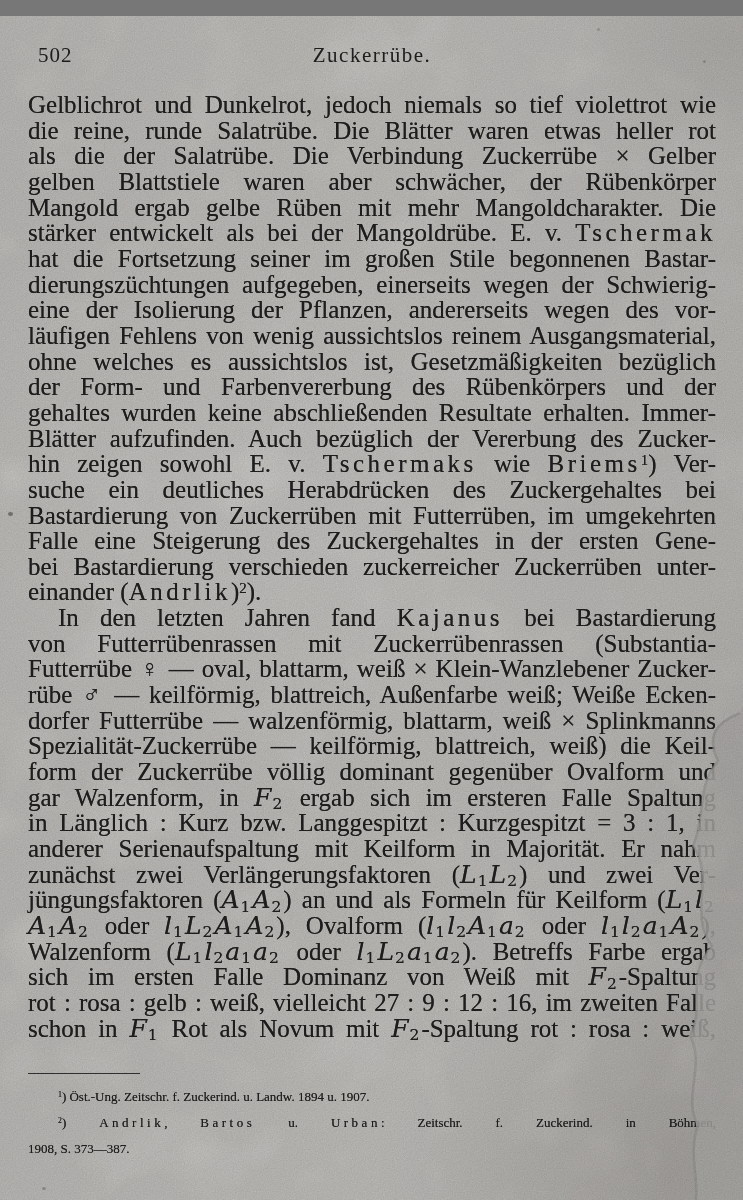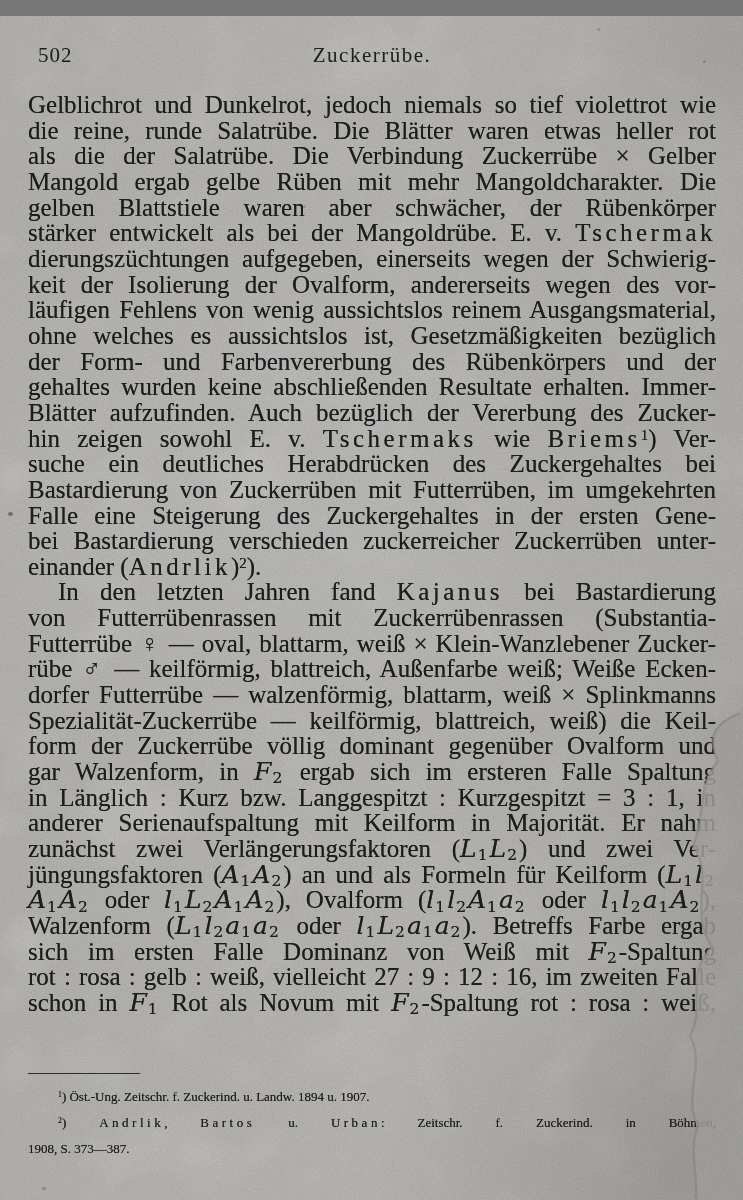--- a/index.html
+++ b/index.html
@@ -48,25 +48,26 @@
 
   <div class="hdr">
     <span class="pagenum">502</span>
     <span class="title">Zuckerrübe.</span>
   </div>
 
   <div class="textblock" id="body-lines">
       <div class="tl">Gelblichrot und Dunkelrot, jedoch niemals so tief violettrot wie</div>
       <div class="tl">die reine, runde Salatrübe. Die Blätter waren etwas heller rot</div>
       <div class="tl">als die der Salatrübe. Die Verbindung Zuckerrübe × Gelber</div>
+      <div class="tl">gelben Blattstiele waren aber schwächer, der Rübenkörper</div>
       <div class="tl">Mangold ergab gelbe Rüben mit mehr Mangoldcharakter. Die</div>
-      <div class="tl">gelben Blattstiele waren aber schwächer, der Rübenkörper</div>
       <div class="tl">stärker entwickelt als bei der Mangoldrübe. E. v. <span class="sp">Tschermak</span></div>
+      <div class="tl">hat die Fortsetzung seiner im großen Stile begonnenen Bastar-</div>
       <div class="tl">dierungszüchtungen aufgegeben, einerseits wegen der Schwierig-</div>
-      <div class="tl">keit der Isolierung der Ovalform, andererseits wegen des vor-</div>
+      <div class="tl">eine der Isolierung der Pflanzen, andererseits wegen des vor-</div>
       <div class="tl">läufigen Fehlens von wenig aussichtslos reinem Ausgangsmaterial,</div>
       <div class="tl">ohne welches es aussichtslos ist, Gesetzmäßigkeiten bezüglich</div>
       <div class="tl">der Form- und Farbenvererbung des Rübenkörpers und der</div>
       <div class="tl">gehaltes wurden keine abschließenden Resultate erhalten. Immer-</div>
       <div class="tl">Blätter aufzufinden. Auch bezüglich der Vererbung des Zucker-</div>
       <div class="tl">hin zeigen sowohl E. v. <span class="sp">Tschermaks</span> wie <span class="sp">Briems</span><span class="sup">1</span>) Ver-</div>
       <div class="tl">suche ein deutliches Herabdrücken des Zuckergehaltes bei</div>
       <div class="tl">Bastardierung von Zuckerrüben mit Futterrüben, im umgekehrten</div>
       <div class="tl">Falle eine Steigerung des Zuckergehaltes in der ersten Gene-</div>
       <div class="tl">bei Bastardierung verschieden zuckerreicher Zuckerrüben unter-</div>

